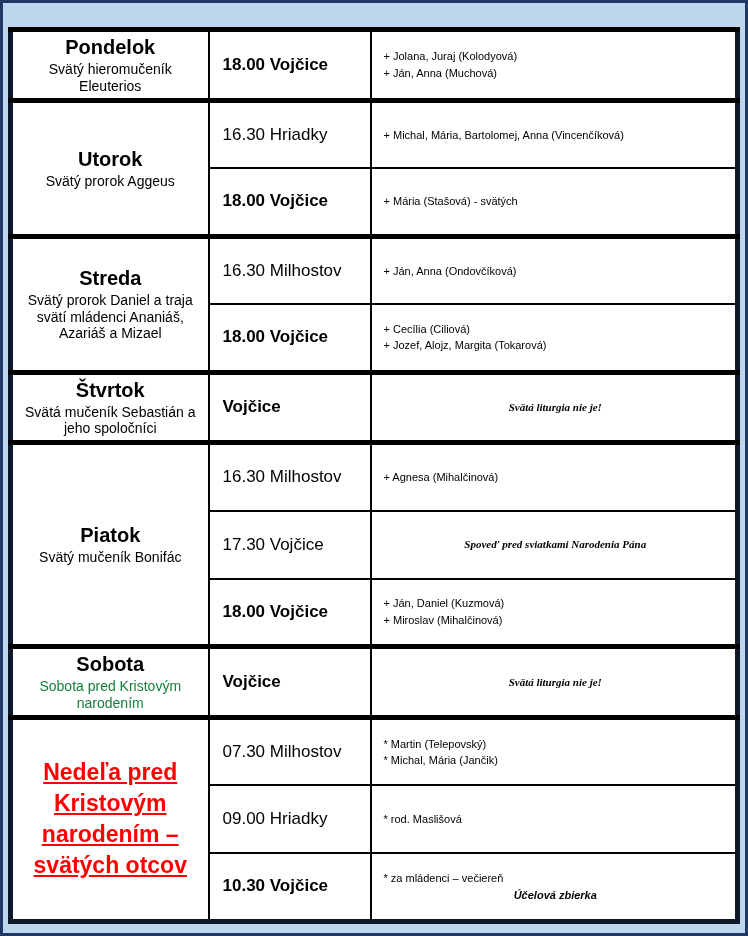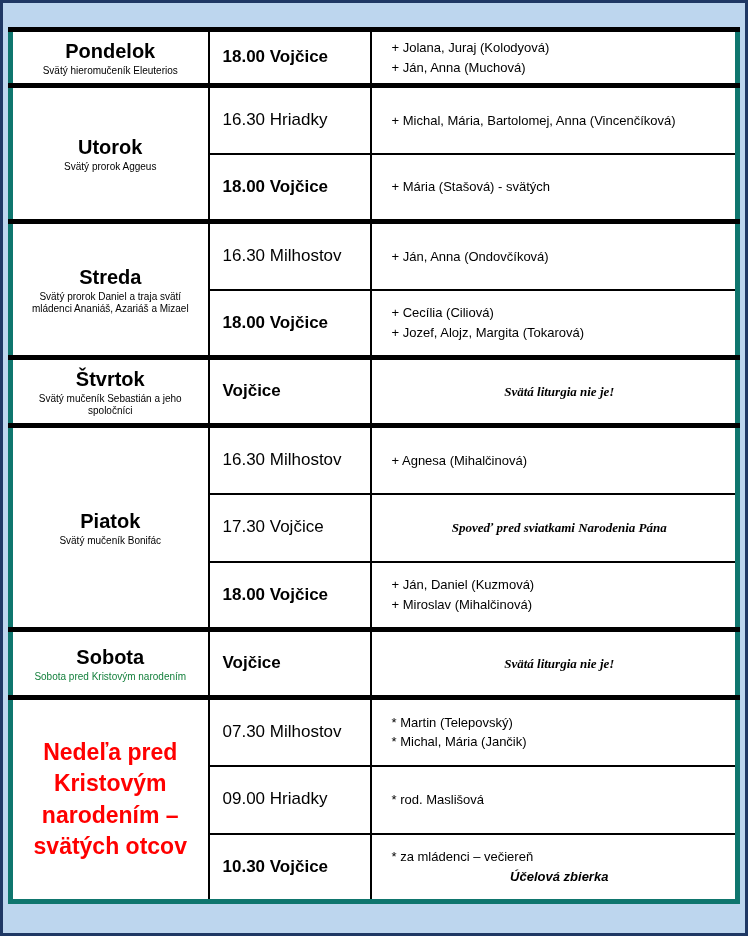--- a/index.html
+++ b/index.html
@@ -20,21 +20,21 @@
     border: 3px solid #1f3864;
     background: #bdd6ee;
     padding: 24px 5px 4px 5px;
     overflow: hidden;
   }
   table.schedule {
     border-collapse: collapse;
     table-layout: fixed;
     width: 732px;
     background: #ffffff;
-    border: 5px solid #0f766e;
+    border: 5px solid #0f172a;
   }
   col.c-day   { width: 198px; }
   col.c-time  { width: 162px; }
   col.c-int   { width: auto;  }
   td {
     border: 2px solid #000000;
     vertical-align: middle;
     overflow: hidden;
   }
   tr { height: 68px; }
@@ -46,35 +46,36 @@
     padding: 3px 6px;
   }
   .day-name {
     font-weight: bold;
     font-size: 20px;
     line-height: 1.25;
   }
   .day-name.large {
     font-size: 23px;
     line-height: 1.35;
+    text-decoration: underline;
   }
   .day-sub {
-    font-size: 10px;
+    font-size: 14px;
     line-height: 1.2;
     margin-top: 1px;
   }
   td.time-cell {
     font-size: 17px;
     padding: 4px 4px 4px 13px;
     line-height: 1.3;
   }
   td.time-cell.bold { font-weight: bold; }
   td.intent-cell {
-    font-size: 13px;
-    padding: 6px 8px 6px 20px;
+    font-size: 11px;
+    padding: 6px 8px 6px 12px;
     line-height: 1.5;
   }
   td.intent-cell.center { text-align: center; font-family: Liberation Serif, serif; }
   .line { white-space: normal; }
   .line.emphasis {
     font-weight: bold;
     font-style: italic;
   }
   .line.center { text-align: center; }
 </style>
@@ -129,21 +130,21 @@
         <tr>
           <td class="time-cell bold">18.00 Vojčice</td>
           <td class="intent-cell">
             <div class="line">+ Cecília (Ciliová)</div>
             <div class="line">+ Jozef, Alojz, Margita (Tokarová)</div>
           </td>
         </tr>
         <tr class="group-start">
           <td class="day-cell" rowspan="1">
             <div class="day-name">Štvrtok</div>
-            <div class="day-sub">Svätý mučeník Sebastián a jeho spoločníci</div>
+            <div class="day-sub">Svätá mučeník Sebastián a jeho spoločníci</div>
           </td>
           <td class="time-cell bold">Vojčice</td>
           <td class="intent-cell center">
             <div class="line emphasis">Svätá liturgia nie je!</div>
           </td>
         </tr>
         <tr class="group-start">
           <td class="day-cell" rowspan="3">
             <div class="day-name">Piatok</div>
             <div class="day-sub">Svätý mučeník Bonifác</div>

